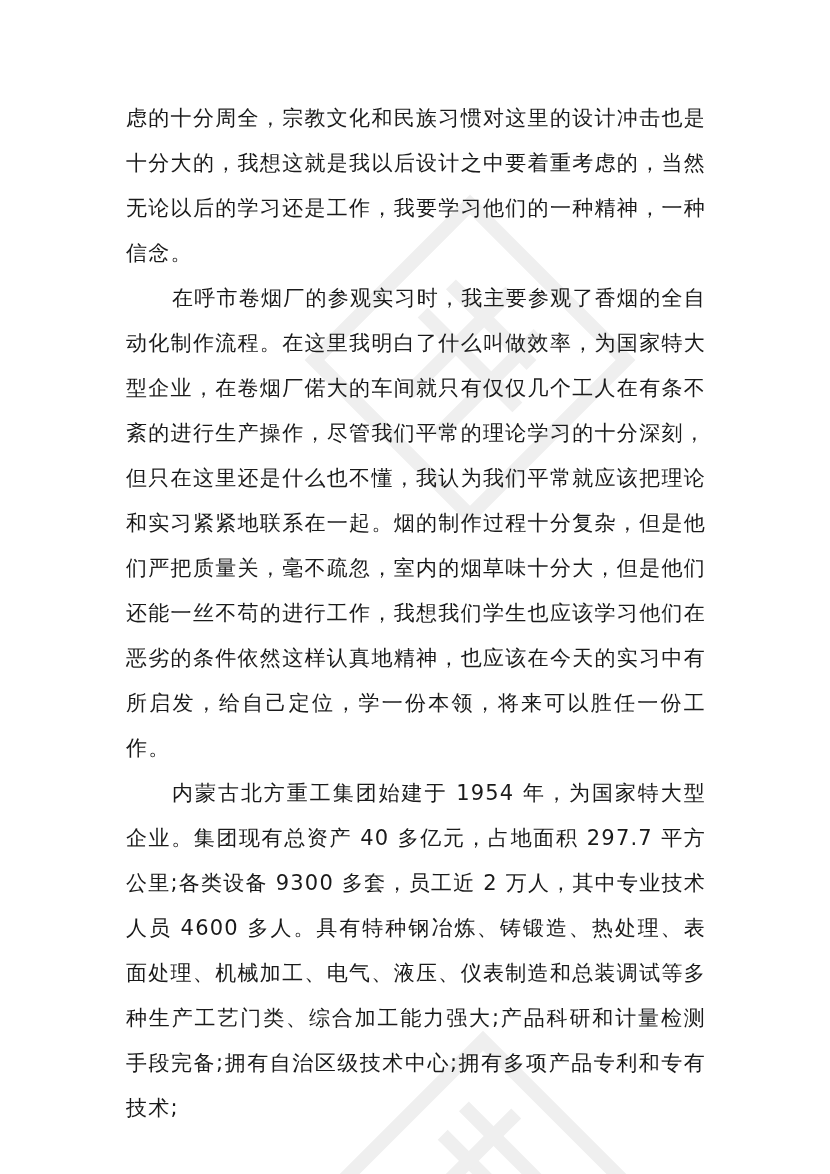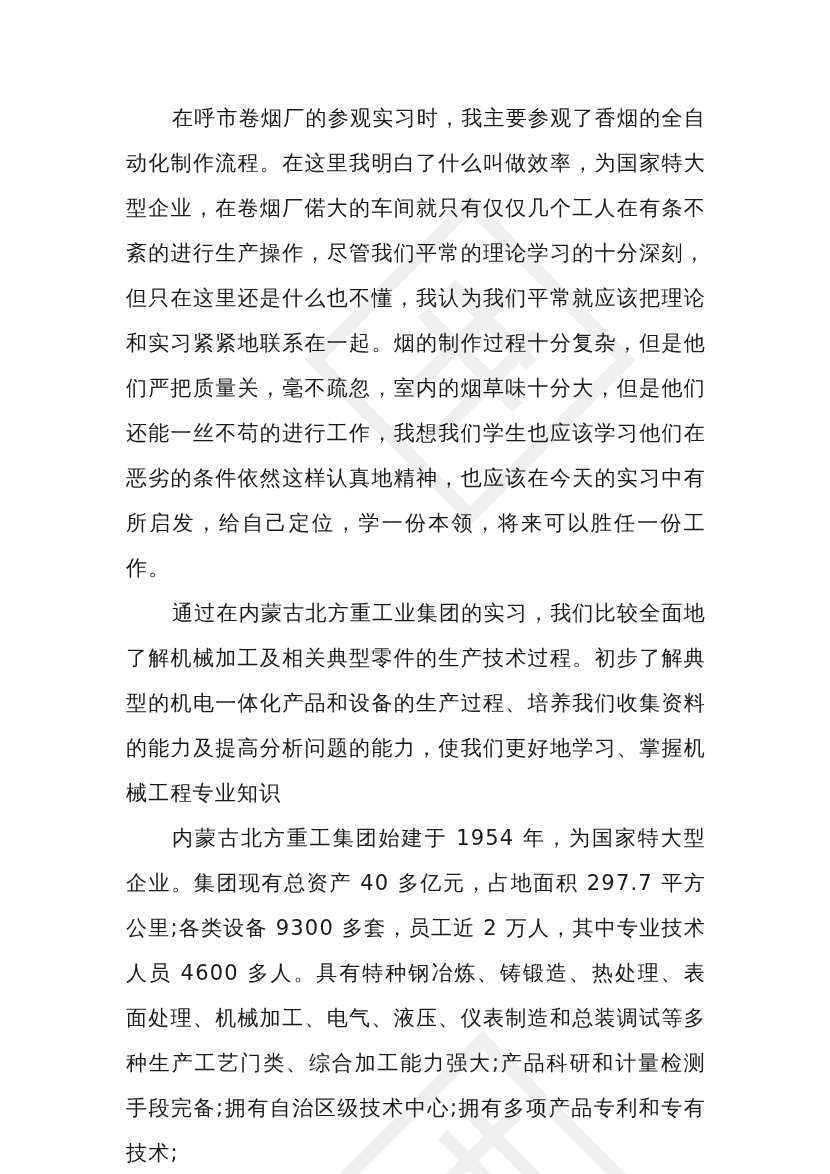--- a/index.html
+++ b/index.html
@@ -56,16 +56,16 @@
     <g transform="translate(483,1175) rotate(45)">
       <rect x="-95" y="-95" width="190" height="190"></rect>
       <line x1="-55" y1="-35" x2="35" y2="-35"></line>
       <line x1="-50" y1="0" x2="50" y2="0"></line>
       <line x1="-20" y1="-60" x2="-20" y2="50"></line>
     </g>
   </g>
 </svg>
 
 <main class="page">
+  <p class="para">虑的十分周全，宗教文化和民族习惯对这里的设计冲击也是十分大的，我想这就是我以后设计之中要着重考虑的，当然无论以后的学习还是工作，我要学习他们的一种精神，一种信念。</p>
   <p class="para indent">在呼市卷烟厂的参观实习时，我主要参观了香烟的全自动化制作流程。在这里我明白了什么叫做效率，为国家特大型企业，在卷烟厂偌大的车间就只有仅仅几个工人在有条不紊的进行生产操作，尽管我们平常的理论学习的十分深刻，但只在这里还是什么也不懂，我认为我们平常就应该把理论和实习紧紧地联系在一起。烟的制作过程十分复杂，但是他们严把质量关，毫不疏忽，室内的烟草味十分大，但是他们还能一丝不苟的进行工作，我想我们学生也应该学习他们在恶劣的条件依然这样认真地精神，也应该在今天的实习中有所启发，给自己定位，学一份本领，将来可以胜任一份工作。</p>
-  <p class="para indent">通过在内蒙古北方重工业集团的实习，我们比较全面地了解机械加工及相关典型零件的生产技术过程。初步了解典型的机电一体化产品和设备的生产过程、培养我们收集资料的能力及提高分析问题的能力，使我们更好地学习、掌握机械工程专业知识</p>
   <p class="para indent">内蒙古北方重工集团始建于 1954 年，为国家特大型企业。集团现有总资产 40 多亿元，占地面积 297.7 平方公里;各类设备 9300 多套，员工近 2 万人，其中专业技术人员 4600 多人。具有特种钢冶炼、铸锻造、热处理、表面处理、机械加工、电气、液压、仪表制造和总装调试等多种生产工艺门类、综合加工能力强大;产品科研和计量检测手段完备;拥有自治区级技术中心;拥有多项产品专利和专有技术;</p>
 </main>
 
 </body></html>

